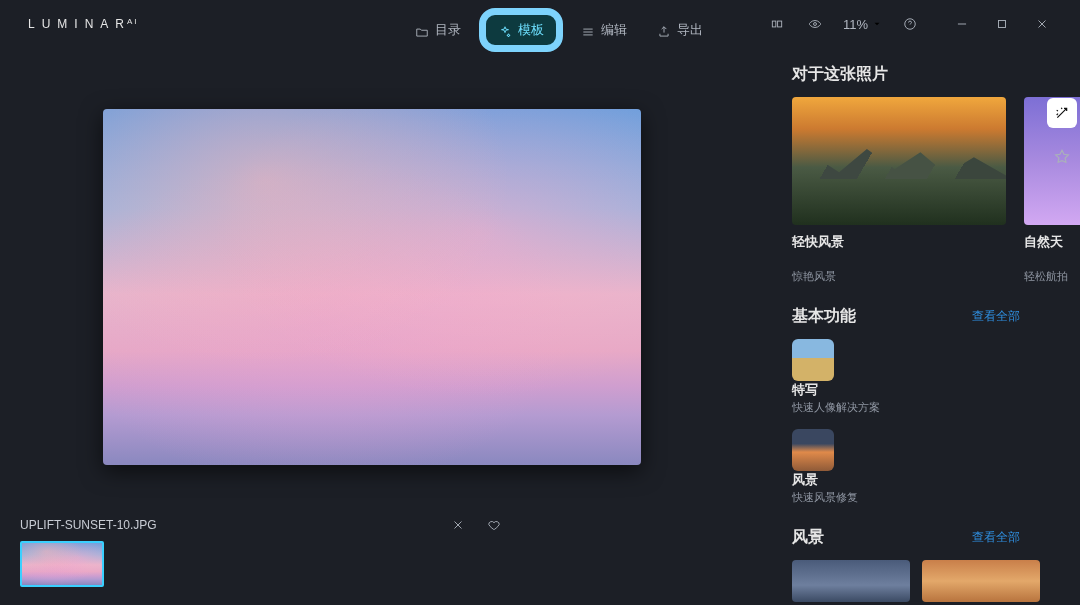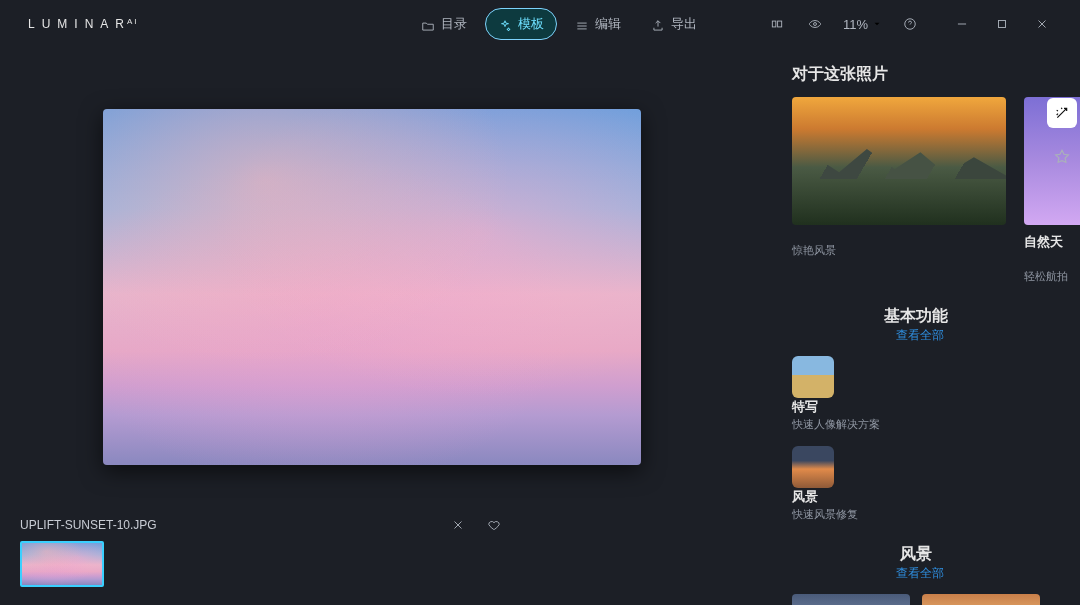--- a/index.html
+++ b/index.html
@@ -2,21 +2,21 @@
 <html><head>
 <meta charset="utf-8">
 <style>
   * { box-sizing: border-box; margin: 0; padding: 0; font-family: -apple-system, "Segoe UI", Arial, sans-serif; }
   body { width:1080px; height:605px; background:#1c1f26; color:#e6e6e6; overflow:hidden; position:relative; }
   .titlebar { height:48px; display:flex; align-items:center; padding:0 28px; gap:8px; }
   .logo { font-size:12px; letter-spacing:7px; font-weight:400; color:#e6e6e6; margin-right:auto; display:flex; align-items:flex-start;}
   .logo sup { font-size:8px; letter-spacing:2px; margin-left:-4px; }
   .topnav { display:flex; align-items:center; gap:6px; position:absolute; left:50%; transform:translateX(-50%); top:8px;}
   .nav-btn { display:flex; align-items:flex-end; gap:6px; padding:6px 12px; border-radius:16px; color:#b0b6c0; font-size:13px; cursor:pointer;}
-  .nav-btn.active { background:#0d3a3f; color:#6ee0ff; border:1px solid #7dd3fc; }
+  .nav-btn.active { background:#0d3a3f; color:#6ee0ff; border:7px solid #7dd3fc; }
   .nav-btn svg, .icon-btn svg { width:14px; height:14px; stroke:#aab0ba; fill:none; stroke-width:1.6; }
   .nav-btn.active svg { stroke:#6ee0ff; }
   .plus-btn { width:24px; height:24px; display:flex; align-items:center; justify-content:center; color:#b0b6c0; cursor:pointer; margin-right:8px;}
   .topright { margin-left:auto; display:flex; align-items:center; gap:18px; }
   .zoom { color:#b0b6c0; font-size:13px; display:flex; align-items:center; gap:4px; cursor:pointer;}
   .win-controls { display:flex; gap:20px; margin-left:14px;}
   .icon-btn { width:20px; height:20px; display:flex; align-items:center; justify-content:center; cursor:pointer; color:#b0b6c0;}
   .main { display:flex; height:calc(100% - 48px); }
   .canvas-area { flex:1; display:flex; flex-direction:column; padding:0 40px 10px 16px;}
   .canvas-wrap { flex:1; display:flex; align-items:center; justify-content:center; padding:30px 0 10px 0;}
@@ -25,21 +25,21 @@
   .filename { font-size:12px; color:#c8ccd4; }
   .fn-actions { margin-left:auto; display:flex; gap:16px; margin-right:220px; }
   .thumbs { display:flex; gap:8px; padding:0 4px 8px 4px;}
   .thumb { width:84px; height:46px; border-radius:2px; overflow:hidden; border:2px solid #3ad0ff; }
   .sidebar { width:312px; background:#1c1f26; padding:16px 0 0 24px; overflow:hidden; position:relative;}
   .side-float { position:absolute; right:0; top:50px; width:36px; display:flex; flex-direction:column; gap:14px; align-items:center;}
   .float-btn { width:30px; height:30px; border-radius:6px; display:flex; align-items:center; justify-content:center; cursor:pointer;}
   .float-btn.accent { background:#ffffff; }
   .float-btn.accent svg { stroke:#111; }
   .sec-title { font-size:16px; font-weight:700; margin-bottom:12px; }
-  .sec-head { display:flex; align-items:center; justify-content:space-between; margin:22px 0 12px 0; padding-right:40px;flex-direction:column;}
+  .sec-head { display:flex; align-items:center; justify-content:space-between; margin:22px 0 12px 0; padding-right:60px;}
   .sec-head .t { font-size:16px; font-weight:700; }
   .sec-head .link { color:#2f8fe0; font-size:12px; cursor:pointer;margin-left:8px;}
   .cards { display:flex; gap:18px; }
   .card { width:214px; flex-shrink:0; }
   .card-img { width:214px; height:128px; border-radius:4px; overflow:hidden; }
   .card-title { font-size:13px; font-weight:700; margin-top:8px;}
   .card-sub { font-size:11px; color:#9097a3; margin-top:18px;}
   .list-item { display:flex; gap:0; margin-bottom:14px; cursor:pointer;flex-direction:column;}
   .li-thumb { width:42px; height:42px; border-radius:6px; overflow:hidden; flex-shrink:0;}
   .li-title { font-size:13px; font-weight:700;}
@@ -190,20 +190,21 @@
         <svg viewBox="0 0 24 24" width="18" height="18" fill="none" stroke="#aab0ba" stroke-width="1.6">
             <path d="M12 3l2.6 5.3 5.9.9-4.3 4.1 1 5.8L12 16.8 6.8 19l1-5.8L3.5 9.2l5.9-.9z"></path>
           </svg>
       </div>
     </div>
 
     <div class="sec-title">对于这张照片</div>
     <div class="cards">
       <div class="card">
         <div class="card-img mountain"></div>
+        <div class="card-title">轻快风景</div>
         <div class="card-sub">惊艳风景</div>
       </div>
       <div class="card">
         <div class="card-img purple"></div>
         <div class="card-title">自然天</div>
         <div class="card-sub">轻松航拍</div>
       </div>
     </div>
 
     <div class="sec-head">

